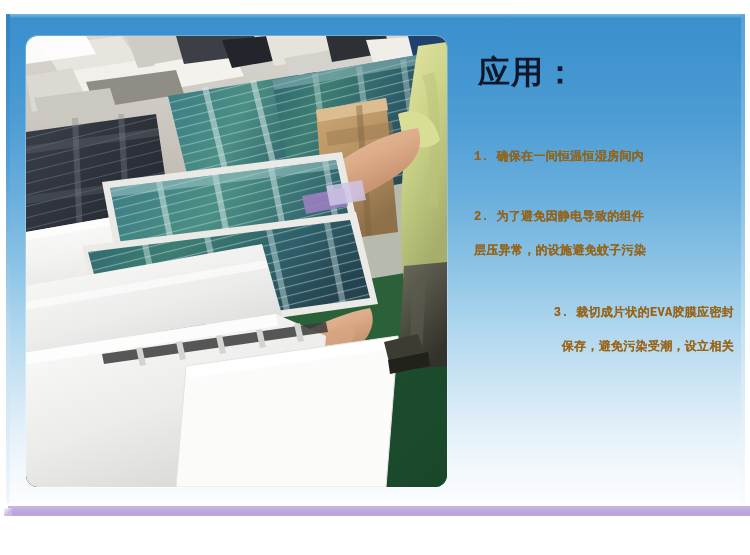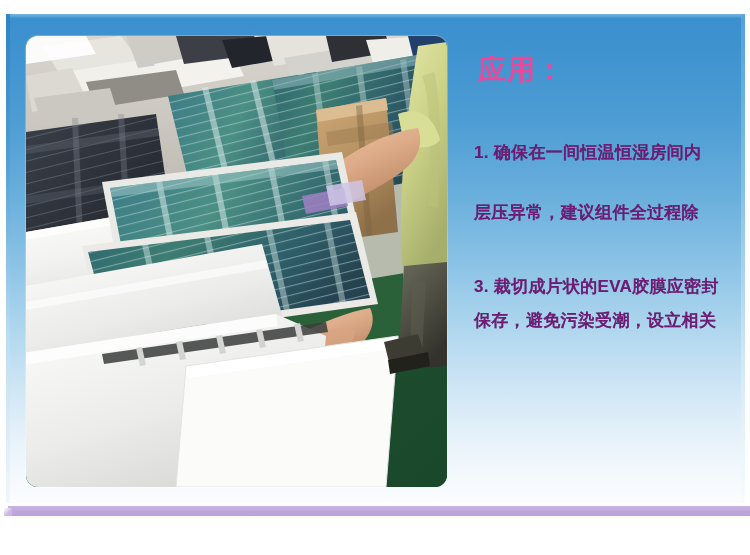--- a/index.html
+++ b/index.html
@@ -47,33 +47,33 @@
     border-radius:12px;overflow:hidden;
     background:#2f6b3e;
     box-shadow:0 0 0 1px rgba(255,255,255,.25);
   }
   .photo svg{display:block;width:421px;height:451px;}
 
   
   .textcol{position:absolute;left:472px;top:36px;width:262px;}
   .app-title{
     font-family:"Liberation Sans","DejaVu Sans",sans-serif;
-    font-weight:bold;font-size:28px;color:#ec4899;
+    font-weight:bold;font-size:32px;color:#0f172a;
     letter-spacing:1px;line-height:1;
     margin:20px 0 6px 6px;
   }
   .para{
-    font-family:Liberation Sans, sans-serif;
-    font-size:17px;color:#701a75;font-weight:bold;
+    font-family:Liberation Mono, monospace;
+    font-size:12px;color:#a16207;font-weight:bold;
     line-height:34px;letter-spacing:.3px;margin:0 0 0 2px;
     text-shadow:0 0 .4px rgba(0,0,0,.35);
   }
   .p1{margin-top:52px;}
   .p2{margin-top:26px;}
-  .p3{margin-top:40px;}
+  .p3{margin-top:28px;text-align:right;}
 
   
   .lav-bar{
     position:absolute;left:8px;top:506px;width:742px;height:10px;
     background:linear-gradient(180deg,#c9b6e4 0%,#bda8dd 55%,#b9a3db 100%);
   }
   .lav-bar-shadow{
     position:absolute;left:0px;top:505px;width:8px;height:11px;
     background:#ffffff;
   }
@@ -289,21 +289,22 @@
   </div>
 
   <div class="textcol">
     <div class="app-title">应用：</div>
 
     <div class="para p1">
       <div>1. 确保在一间恒温恒湿房间内</div>
     </div>
 
     <div class="para p2">
-      <div>层压异常，建议组件全过程除</div>
+      <div>2. 为了避免因静电导致的组件</div>
+      <div>层压异常，的设施避免蚊子污染</div>
     </div>
 
     <div class="para p3">
       <div>3. 裁切成片状的EVA胶膜应密封</div>
       <div>保存，避免污染受潮，设立相关</div>
     </div>
   </div>
 
   <div class="lav-bar"></div>
   <div class="lav-bar-shadow"></div>

